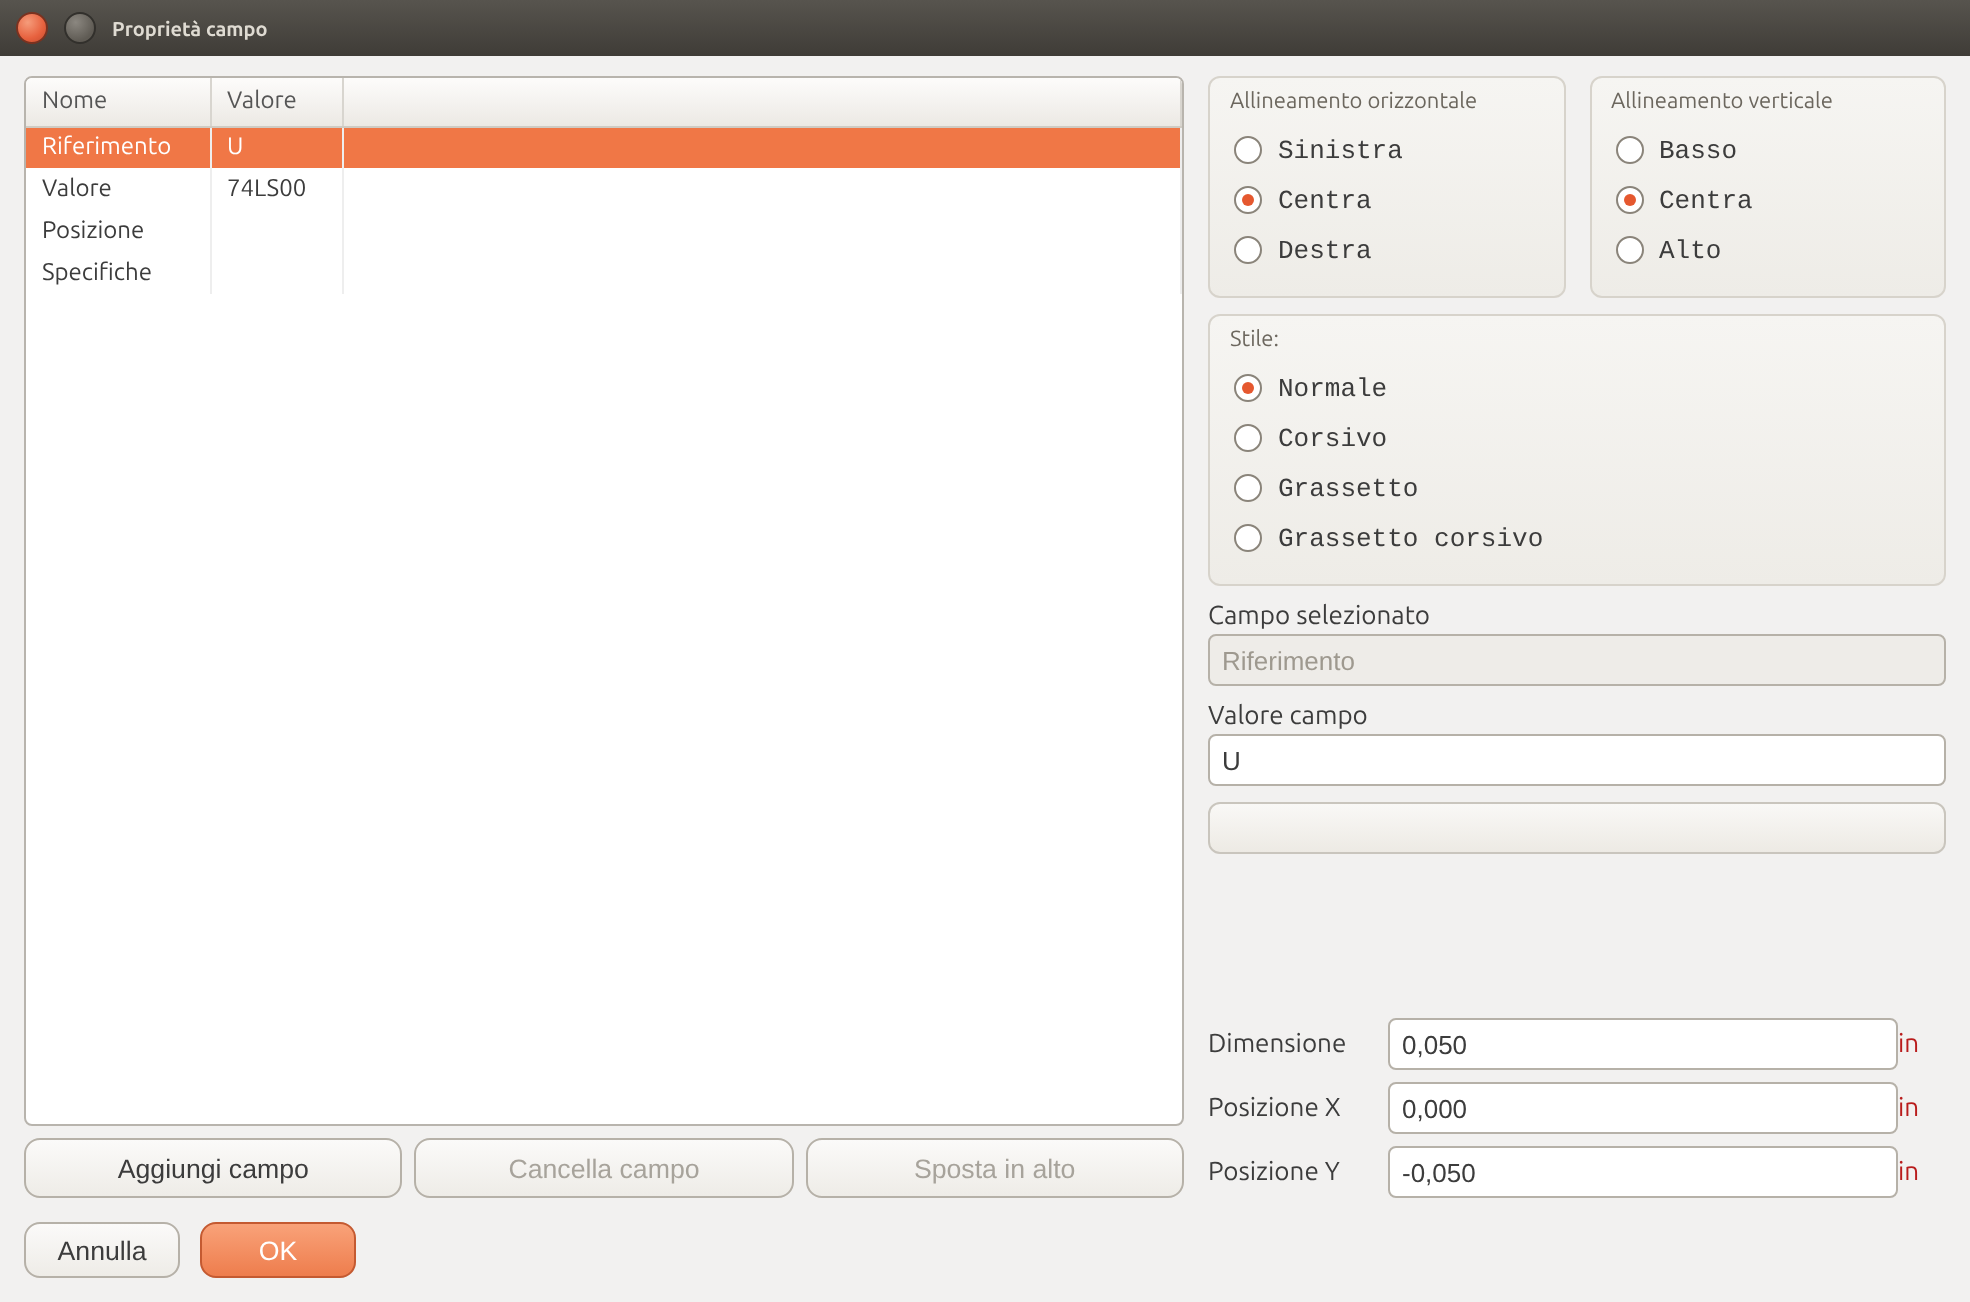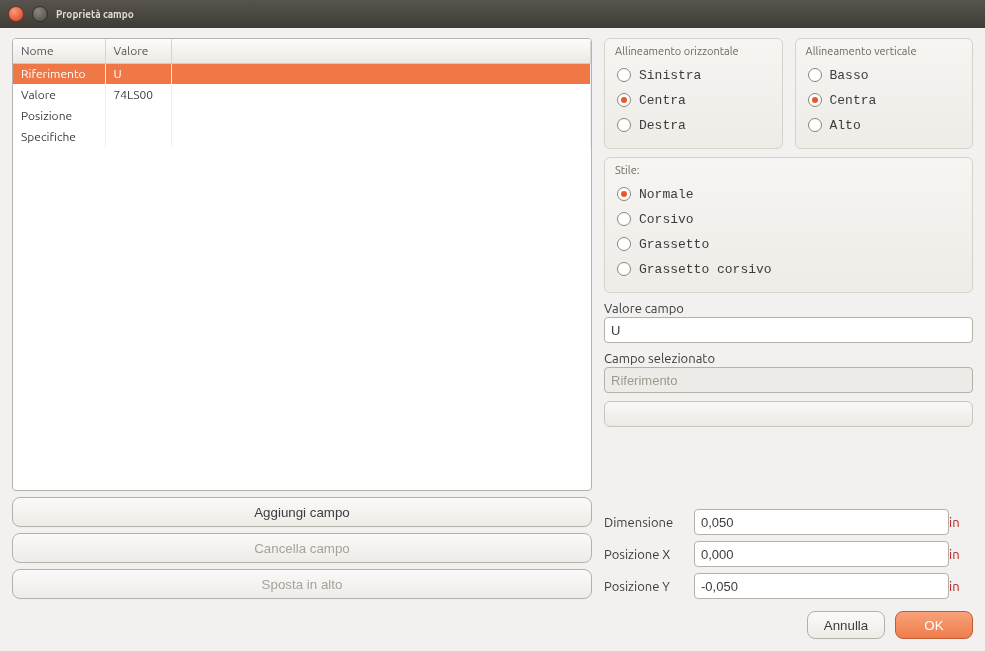--- a/index.html
+++ b/index.html
@@ -84,21 +84,21 @@
     height: 30px;
     border: 1px solid #b6b1a8;
     border-radius: 8px;
     background: linear-gradient(to bottom, #fbfaf9, #eeece7);
     color: #3c3c3c;
     cursor: pointer;
   }
   .btnrow button:disabled, button.disabled {
     color: #a7a39b;
   }
-  .btnrow { display:flex; flex-direction:column; gap:6px; }
+  .btnrow { display:flex; gap:6px; }
 
   .right {
     flex: 1;
     display: flex;
     flex-direction: column;
     gap: 8px;
   }
   .row2 { display:flex; gap:12px; }
   .panel {
     flex: 1;
@@ -151,21 +151,21 @@
   }
   .dimgrid {
     display:grid;
     grid-template-columns: 90px 1fr 24px;
     gap:6px 0;
     align-items:center;
   }
   .dimgrid .unit { color:#b91c1c; }
 
   .footer {
-    display:flex; justify-content:flex-end; gap:10px;
+    display:flex; gap:10px;
     padding-top:4px;
   }
   .footer button { width:78px; height:28px; border-radius:8px;}
   .footer button.ok {
     background: linear-gradient(to bottom, #f9a279, #ee7d4d);
     border:1px solid #c45a31; color:#fff;
   }
 </style>
 </head>
 <body>
@@ -270,26 +270,26 @@
               <span>Grassetto</span>
             </div>
           <div class="radioitem">
               <span class="rdot"></span>
               <span>Grassetto corsivo</span>
             </div>
         </div>
       </div>
 
       <div>
+        <div class="lbl">Campo selezionato</div>
+        <input class="txt" disabled="" value="Riferimento" style="">
+      </div>
+      <div>
         <div class="lbl">Valore campo</div>
         <input class="txt" value="U" style="">
-      </div>
-      <div>
-        <div class="lbl">Campo selezionato</div>
-        <input class="txt" disabled="" value="Riferimento" style="">
       </div>
       <div>
         <div class="flatbtn"></div>
       </div>
 
       <div style="flex:1"></div>
 
       <div class="dimgrid">
         <div>Dimensione</div>
         <input class="txt" value="0,050" style="">

